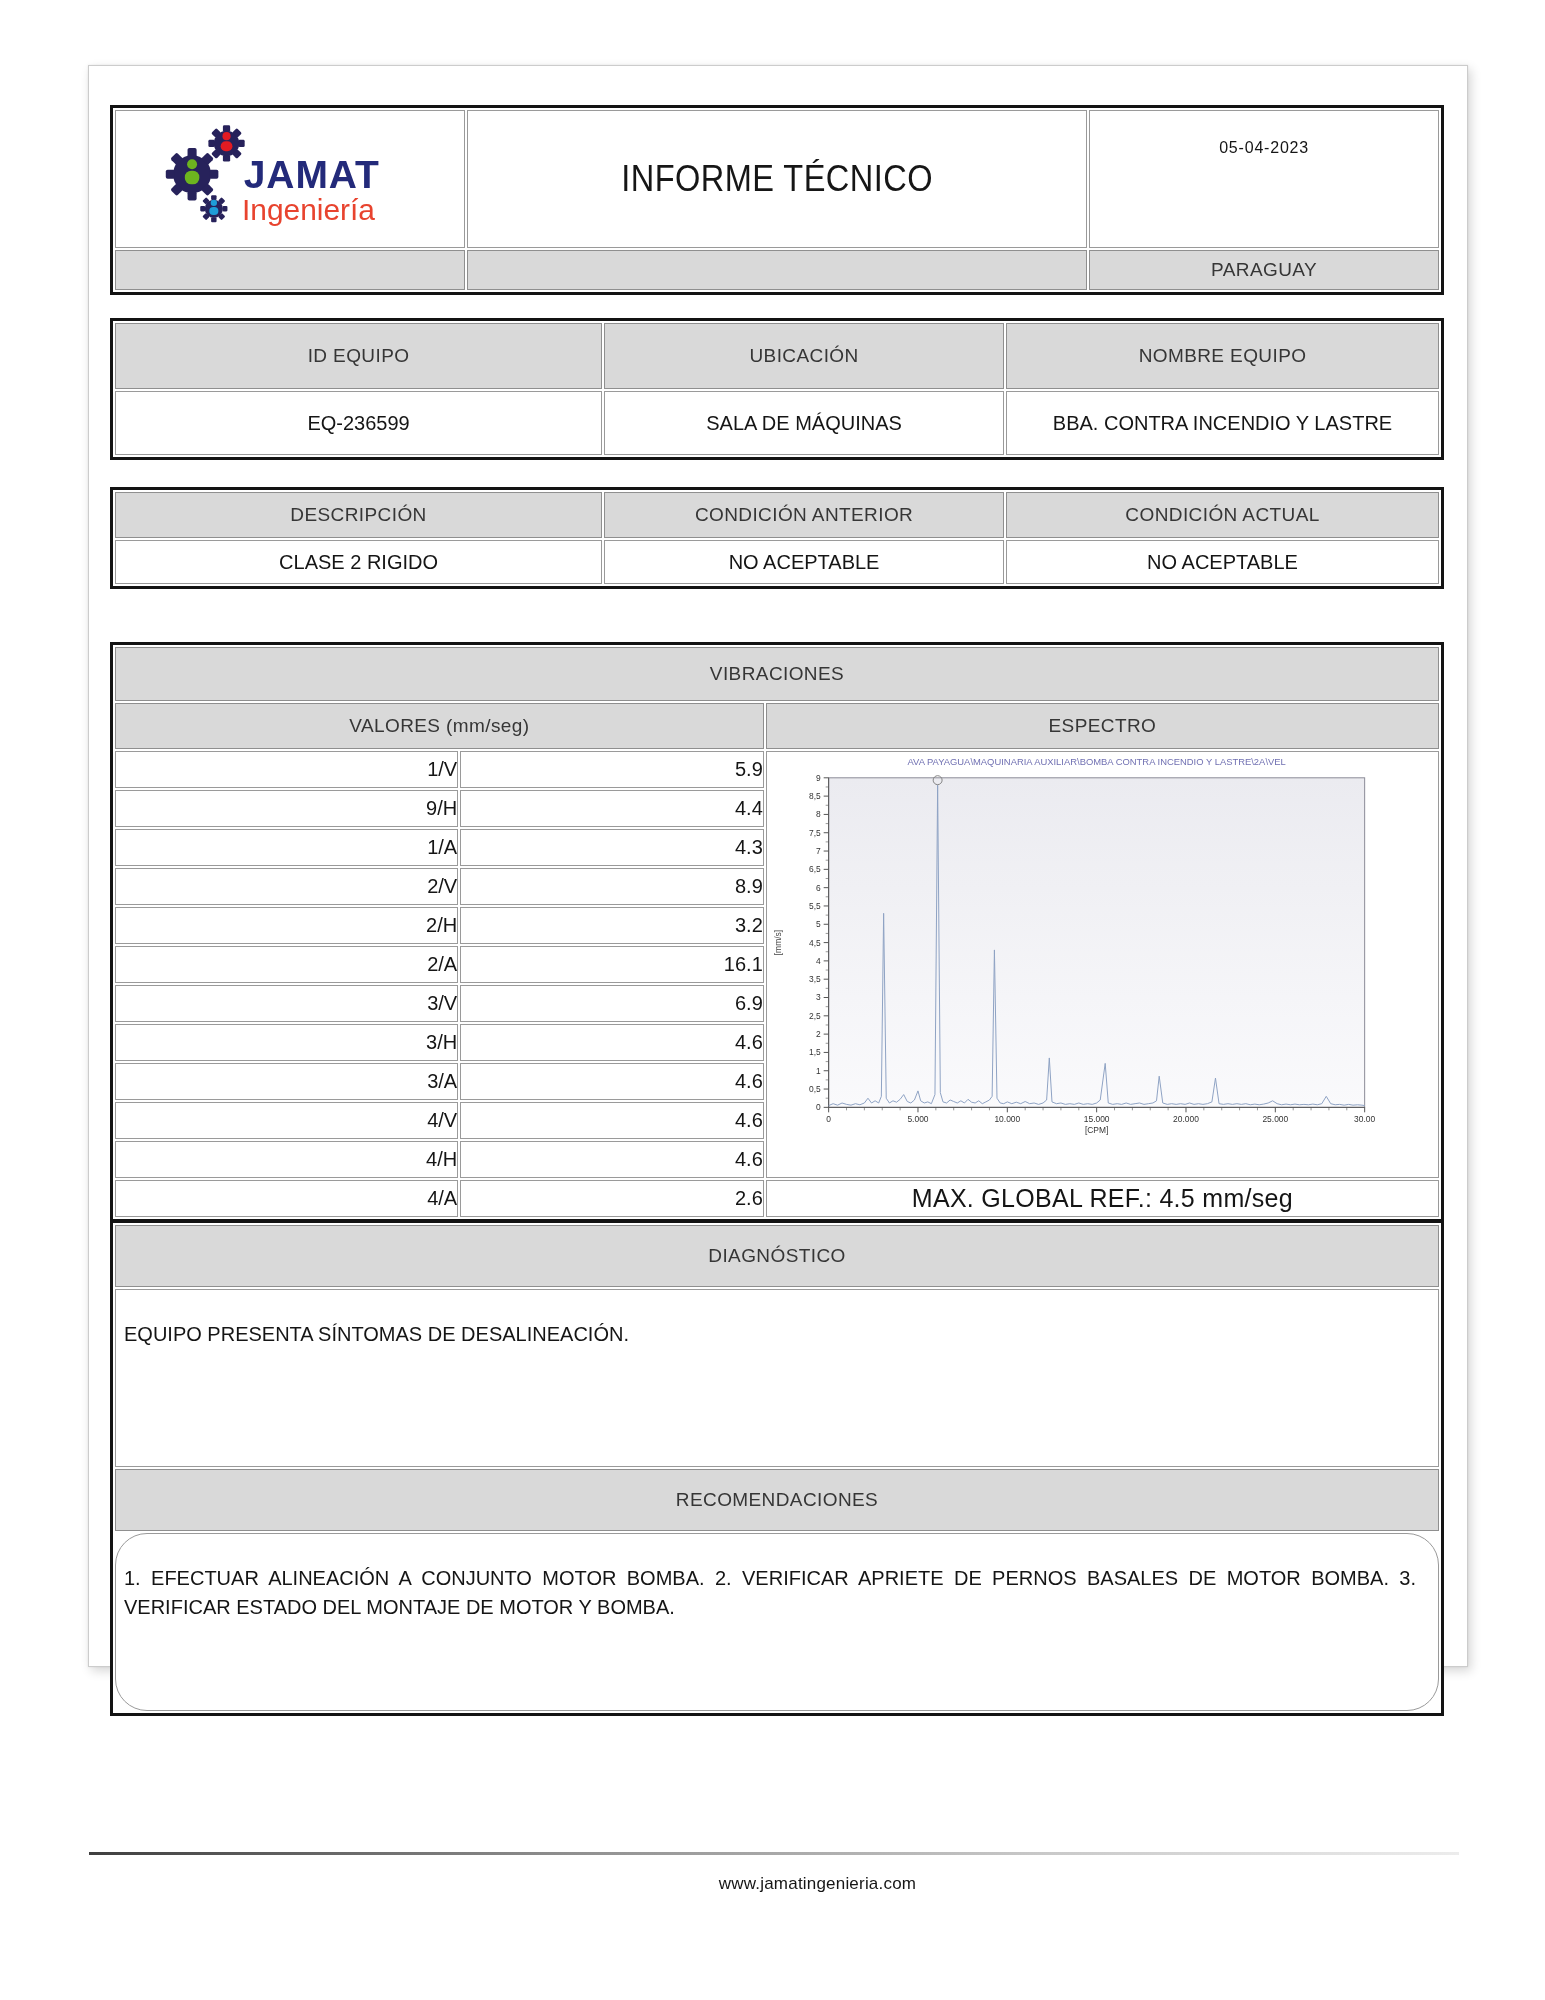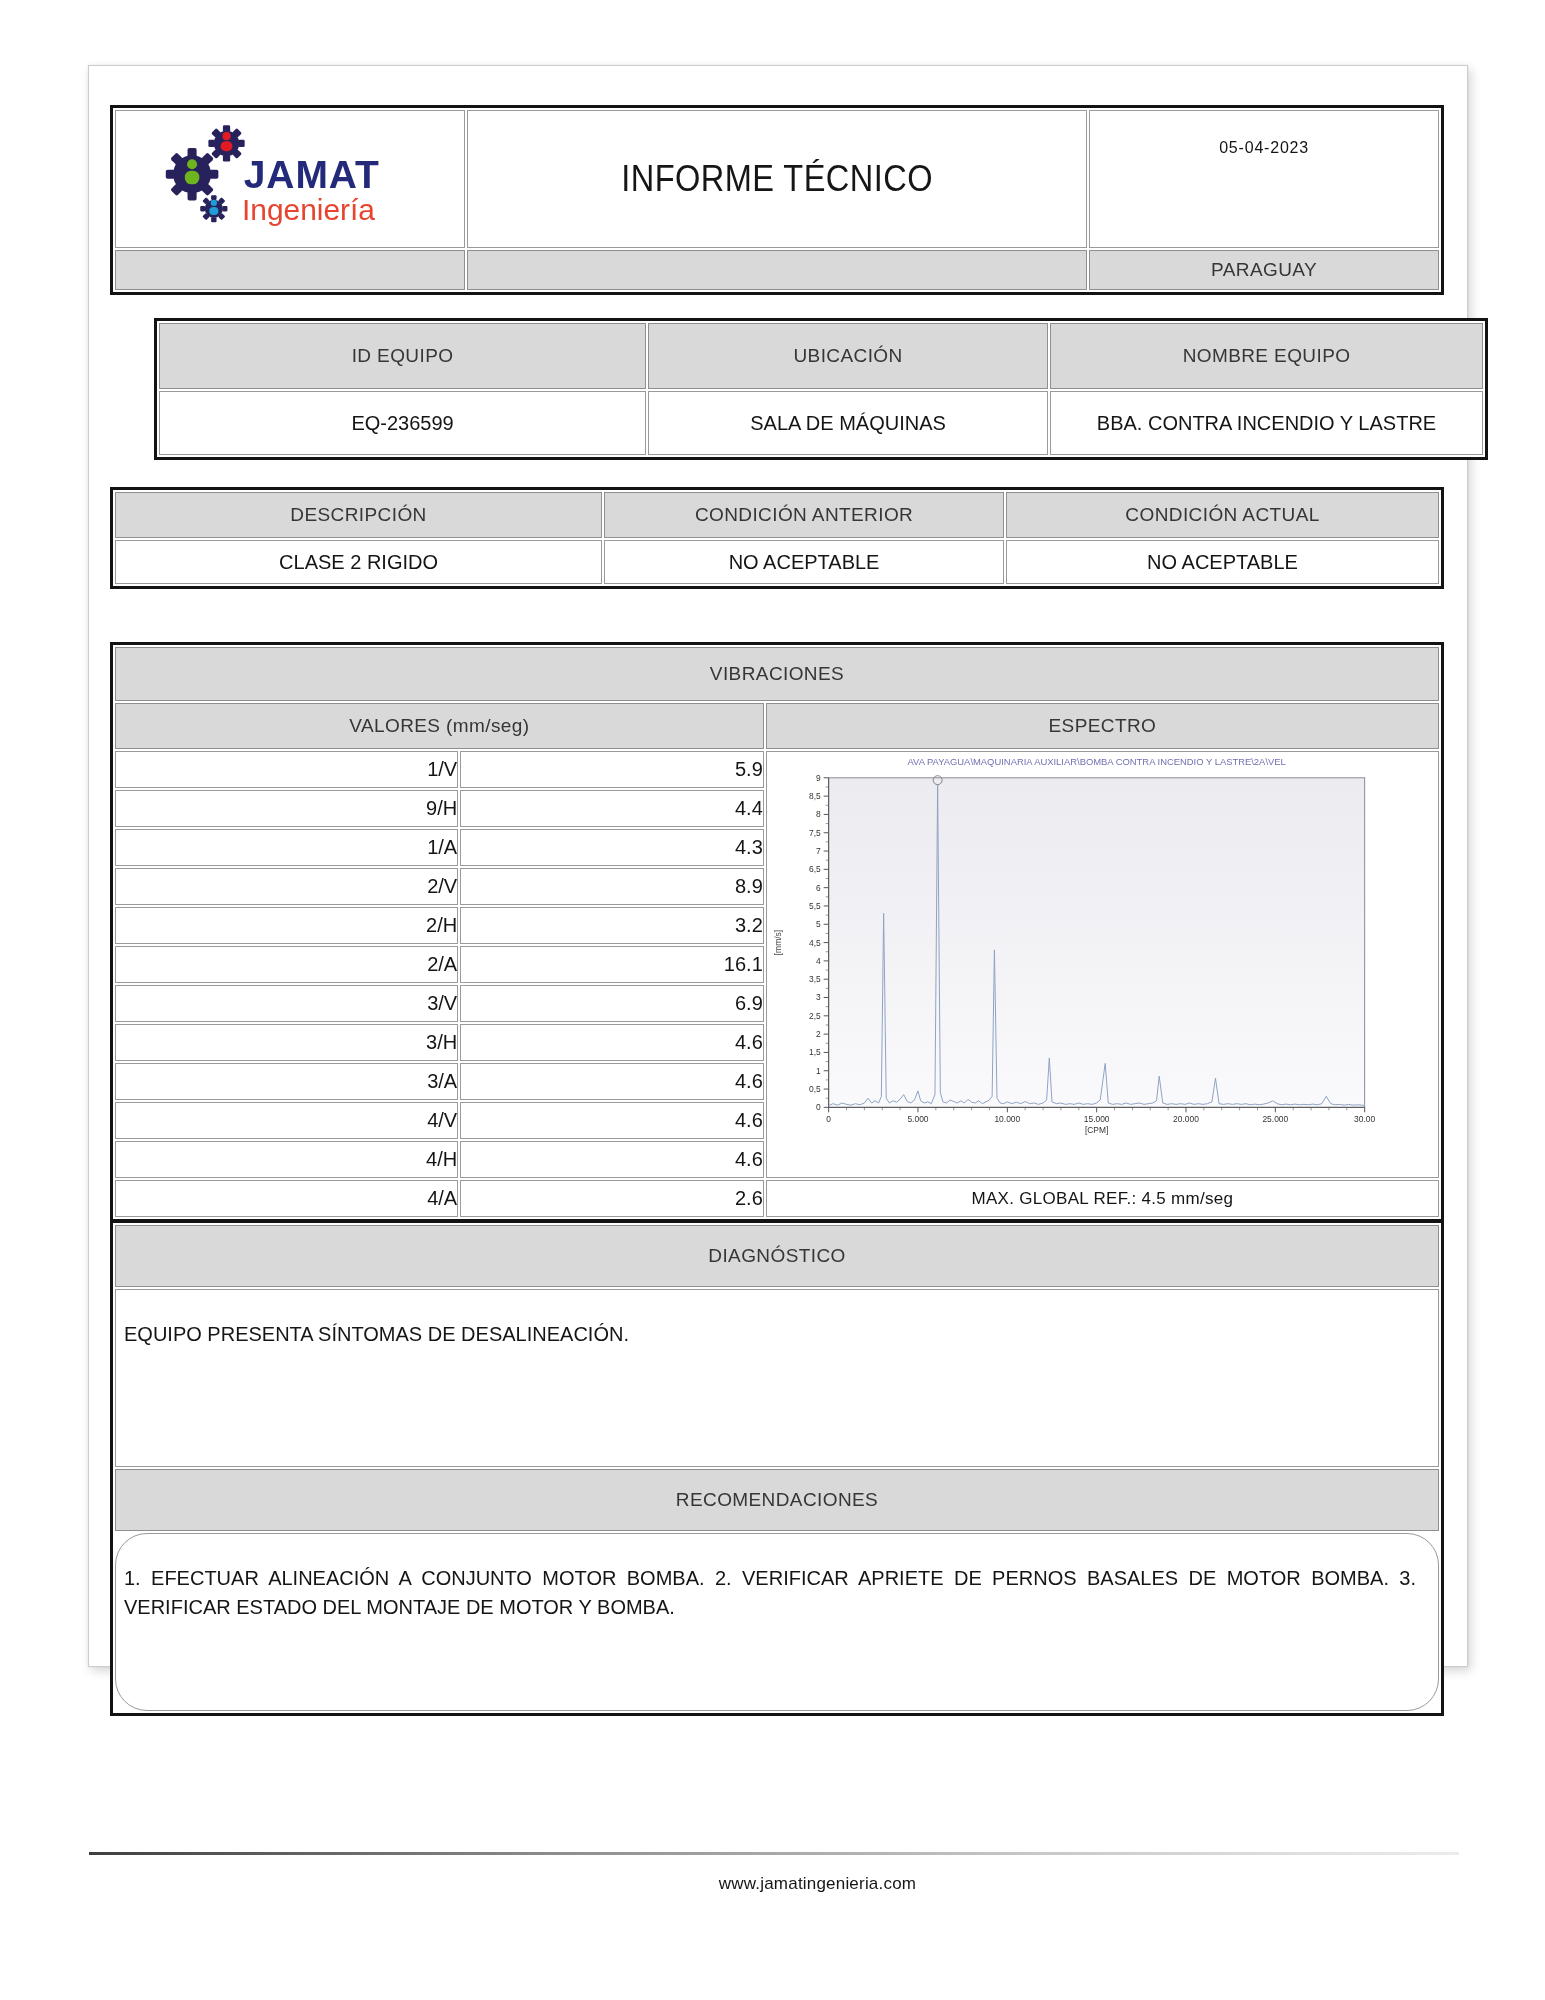--- a/index.html
+++ b/index.html
@@ -14,36 +14,36 @@
                font-size:20px;color:#151515;padding:0;overflow:hidden;}
   table.tbl td.hdr{background:#d9d9d9;color:#363636;font-size:19px;letter-spacing:.4px;border-color:#8f8f8f;}
 
   .tbl-header{left:21px;top:39px;}
   .tbl-header .r1 td{height:136px;}
   .tbl-header .r2 td{height:38px;}
   .title-cell span{display:inline-block;transform:scaleX(.88);font-size:37px;letter-spacing:.5px;color:#161616;}
   .date-cell{vertical-align:top !important;}
   .date-cell div{padding-top:28px;font-size:16px;letter-spacing:.8px;}
 
-  .tbl-equip{left:21px;top:252px;margin-left:44px;}
+  .tbl-equip{left:21px;top:252px;}
   .tbl-equip .r1 td{height:64px;}
   .tbl-equip .r2 td{height:62px;}
 
   .tbl-desc{left:21px;top:421px;}
   .tbl-desc .r1 td{height:44px;}
   .tbl-desc .r2 td{height:42px;}
 
   .tbl-vib{left:21px;top:576px;}
   .tbl-vib td.big{height:52px;font-size:21px;letter-spacing:.6px;}
   .tbl-vib td.sub{height:44px;margin-left:25px;}
   .tbl-vib td.cell{height:35px;font-size:20px;text-align:right;}
   .tbl-vib td.chart-cell{vertical-align:top;}
   #spectrum-chart{width:100%;height:403px;position:relative;}
   #spectrum-chart svg{position:absolute;inset:0;}
-  .tbl-vib td.max-cell{font-size:17px;letter-spacing:.3px;margin-top:28px;}
+  .tbl-vib td.max-cell{font-size:25px;letter-spacing:.3px;margin-top:28px;}
 
   .tbl-diag{left:21px;top:1154px;}
   .tbl-diag td.hdr{height:60px;}
   .tbl-diag td.body{height:146px;vertical-align:top;text-align:left;padding:30px 22px 0 8px;line-height:1.45;}
   .tbl-diag td.body.just{text-align:justify;border-radius:32px;}
 
   svg text{font-family:"Liberation Sans",sans-serif;}
 
   .footer-line{position:absolute;left:89px;top:1852px;width:1370px;height:3px;
                background:linear-gradient(to right,#3f3f3f 0%,#8f8f8f 35%,#c9c9c9 70%,#ececec 100%);}

